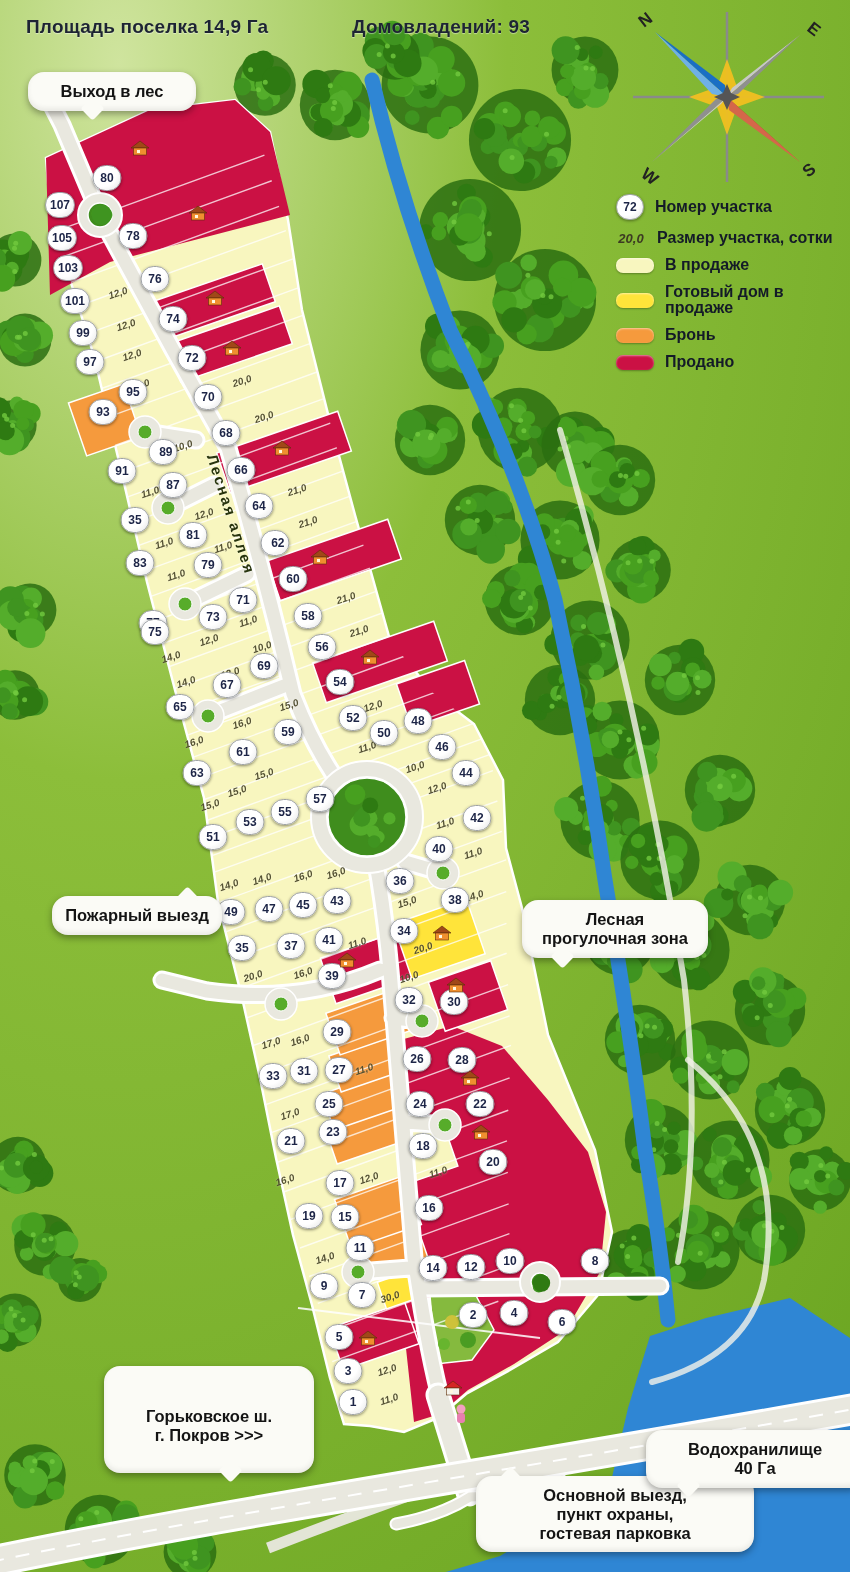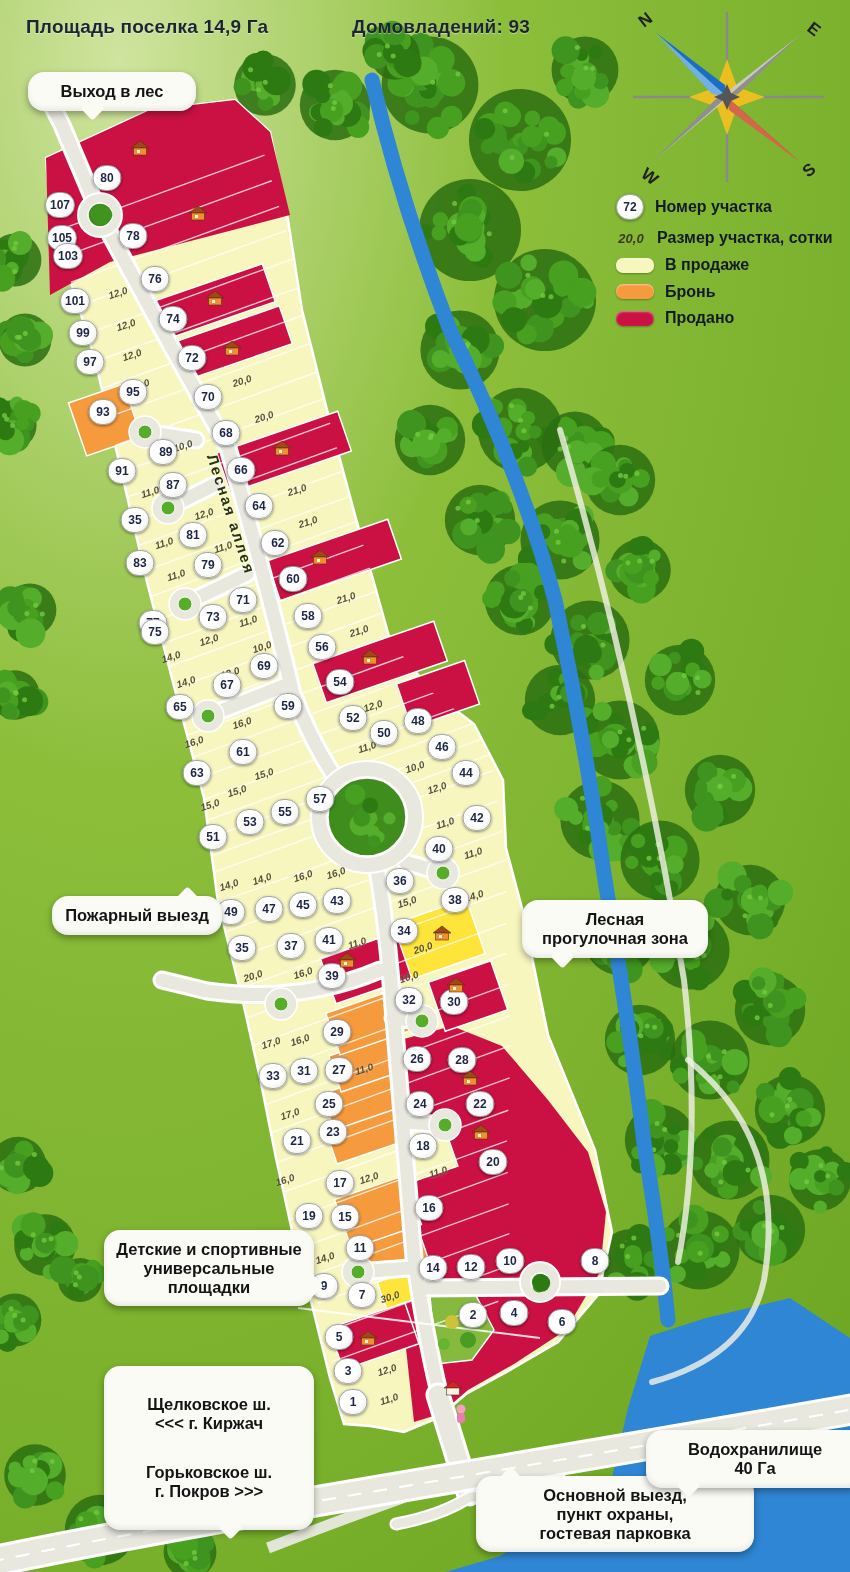--- a/index.html
+++ b/index.html
@@ -1299,24 +1299,21 @@
 </svg>
 
 <div class="hdr" id="hdr-area">Площадь поселка 14,9 Га</div>
 <div class="hdr" id="hdr-house">Домовладений: 93</div>
 
 <div id="street-label">Лесная аллея</div>
 
 <div class="co" id="co-forest">Выход в лес</div>
 <div class="co" id="co-fire">Пожарный выезд</div>
 <div class="co" id="co-walk">Лесная прогулочная зона</div>
-<div class="co" id="co-play">Детские и спортивные универсальные площадки</div>
 <div class="co" id="co-hwy">
-  <div class="hwy1">Щелковское ш.
-&lt;&lt;&lt; г. Киржач</div>
   <div class="hwy2">Горьковское ш.
 г. Покров &gt;&gt;&gt;</div>
 </div>
 <div class="co" id="co-main">Основной выезд,
 пункт охраны,
 гостевая парковка</div>
 <div class="co" id="co-res">Водохранилище
 40 Га</div>
 
 <div id="legend">
@@ -1325,20 +1322,24 @@
     <span class="legend-label">Номер участка</span>
   </div>
   <div class="legend-row">
     <span class="legend-size">20,0</span>
     <span class="legend-label">Размер участка, сотки</span>
   </div>
   <div id="legend-items">
         <div class="legend-row">
           <span class="swatch" style="background: rgb(248, 246, 191);"></span>
           <span class="legend-label">В продаже</span>
+        </div>
+        <div class="legend-row">
+          <span class="swatch" style="background: rgb(255, 228, 58);"></span>
+          <span class="legend-label">Готовый дом в продаже</span>
         </div>
         <div class="legend-row">
           <span class="swatch" style="background: rgb(245, 154, 61);"></span>
           <span class="legend-label">Бронь</span>
         </div>
         <div class="legend-row">
           <span class="swatch" style="background: rgb(203, 17, 68);"></span>
           <span class="legend-label">Продано</span>
         </div>
       </div>
@@ -1358,21 +1359,21 @@
   <polygon points="178,158 107,106 105,93" fill="#d4674a"></polygon>
   <polygon points="105,80 109,89 118,93 109,97 105,106 101,97 92,93 101,89" fill="#555"></polygon>
   <text x="22" y="24" font-size="17" font-weight="bold" fill="#222" transform="rotate(-38 22 24)">N</text>
   <text x="184" y="26" font-size="17" font-weight="bold" fill="#222" transform="rotate(38 184 26)">E</text>
   <text x="18" y="172" font-size="17" font-weight="bold" fill="#222" transform="rotate(38 18 172)">W</text>
   <text x="186" y="174" font-size="17" font-weight="bold" fill="#222" transform="rotate(-38 186 174)">S</text>
 </svg>
 
 <div class="map-badge" style="left: 60px; top: 205px;">107</div>
     <div class="map-badge" style="left: 62px; top: 238px;">105</div>
-    <div class="map-badge" style="left: 68px; top: 256px;">103</div>
+    <div class="map-badge" style="left: 68px; top: 268px;">103</div>
     <div class="map-badge" style="left: 75px; top: 301px;">101</div>
     <div class="map-badge" style="left: 83px; top: 333px;">99</div>
     <div class="map-badge" style="left: 90px; top: 362px;">97</div>
     <div class="map-badge" style="left: 133px; top: 392px;">95</div>
     <div class="map-badge" style="left: 103px; top: 412px;">93</div>
     <div class="map-badge" style="left: 122px; top: 471px;">91</div>
     <div class="map-badge" style="left: 163px; top: 452px; text-align: right;">89</div>
     <div class="map-badge" style="left: 173px; top: 485px;">87</div>
     <div class="map-badge" style="left: 135px; top: 520px;">35</div>
     <div class="map-badge" style="left: 140px; top: 563px;">83</div>
@@ -1380,40 +1381,40 @@
     <div class="map-badge" style="left: 208px; top: 565px;">79</div>
     <div class="map-badge" style="left: 153px; top: 595px; margin-top: 28px;">77</div>
     <div class="map-badge" style="left: 155px; top: 632px;">75</div>
     <div class="map-badge" style="left: 213px; top: 617px;">73</div>
     <div class="map-badge" style="left: 243px; top: 600px;">71</div>
     <div class="map-badge" style="left: 264px; top: 666px;">69</div>
     <div class="map-badge" style="left: 227px; top: 685px;">67</div>
     <div class="map-badge" style="left: 180px; top: 707px;">65</div>
     <div class="map-badge" style="left: 197px; top: 773px;">63</div>
     <div class="map-badge" style="left: 243px; top: 752px;">61</div>
-    <div class="map-badge" style="left: 288px; top: 706px;">59</div>
+    <div class="map-badge" style="left: 288px; top: 732px;">59</div>
     <div class="map-badge" style="left: 320px; top: 799px;">57</div>
     <div class="map-badge" style="left: 285px; top: 812px;">55</div>
     <div class="map-badge" style="left: 250px; top: 822px;">53</div>
     <div class="map-badge" style="left: 213px; top: 837px;">51</div>
     <div class="map-badge" style="left: 231px; top: 912px;">49</div>
     <div class="map-badge" style="left: 269px; top: 909px;">47</div>
     <div class="map-badge" style="left: 303px; top: 905px;">45</div>
     <div class="map-badge" style="left: 337px; top: 901px; text-align: center;">43</div>
     <div class="map-badge" style="left: 329px; top: 940px;">41</div>
     <div class="map-badge" style="left: 332px; top: 976px;">39</div>
     <div class="map-badge" style="left: 291px; top: 946px;">37</div>
     <div class="map-badge" style="left: 242px; top: 948px;">35</div>
     <div class="map-badge" style="left: 273px; top: 1076px;">33</div>
     <div class="map-badge" style="left: 304px; top: 1071px;">31</div>
     <div class="map-badge" style="left: 337px; top: 1032px;">29</div>
     <div class="map-badge" style="left: 339px; top: 1070px;">27</div>
     <div class="map-badge" style="left: 329px; top: 1104px;">25</div>
     <div class="map-badge" style="left: 333px; top: 1132px;">23</div>
-    <div class="map-badge" style="left: 297px; top: 1141px;">21</div>
+    <div class="map-badge" style="left: 291px; top: 1141px;">21</div>
     <div class="map-badge" style="left: 309px; top: 1216px;">19</div>
     <div class="map-badge" style="left: 340px; top: 1183px;">17</div>
     <div class="map-badge" style="left: 345px; top: 1217px;">15</div>
     <div class="map-badge" style="left: 360px; top: 1248px;">11</div>
     <div class="map-badge" style="left: 324px; top: 1286px;">9</div>
     <div class="map-badge" style="left: 362px; top: 1295px;">7</div>
     <div class="map-badge" style="left: 339px; top: 1337px;">5</div>
     <div class="map-badge" style="left: 348px; top: 1371px;">3</div>
     <div class="map-badge" style="left: 353px; top: 1402px;">1</div>
     <div class="map-badge" style="left: 107px; top: 178px;">80</div>

